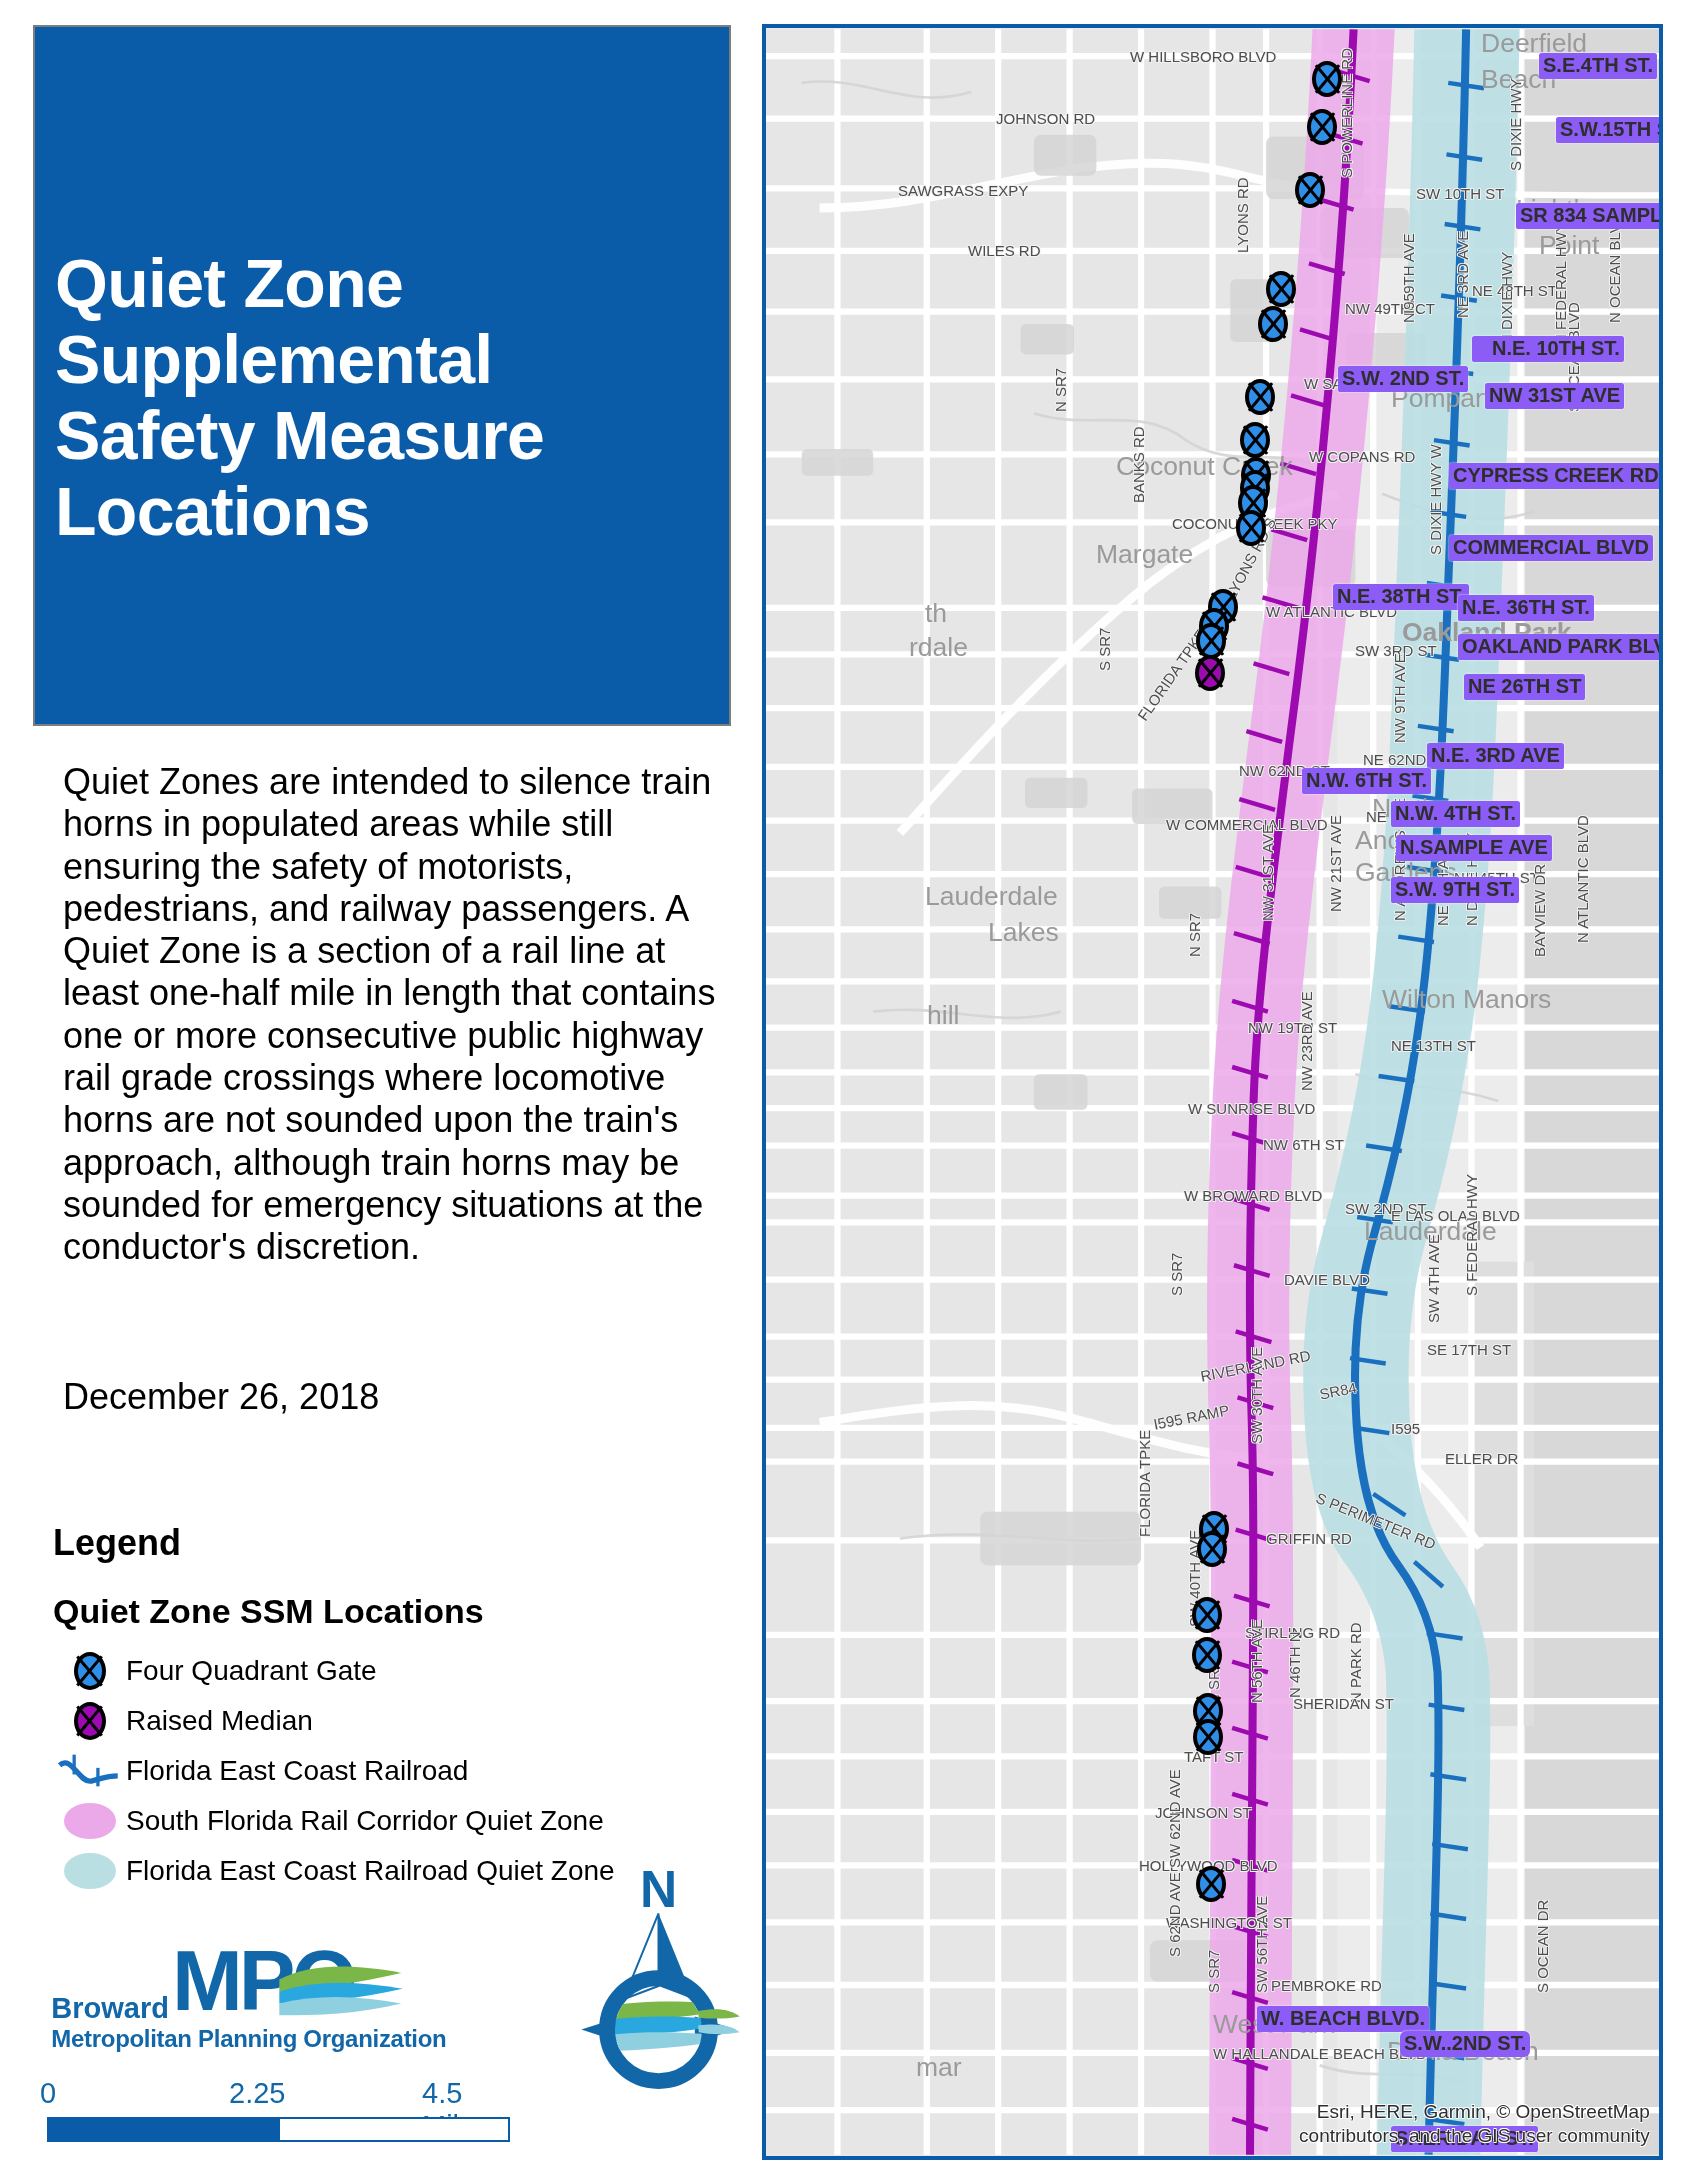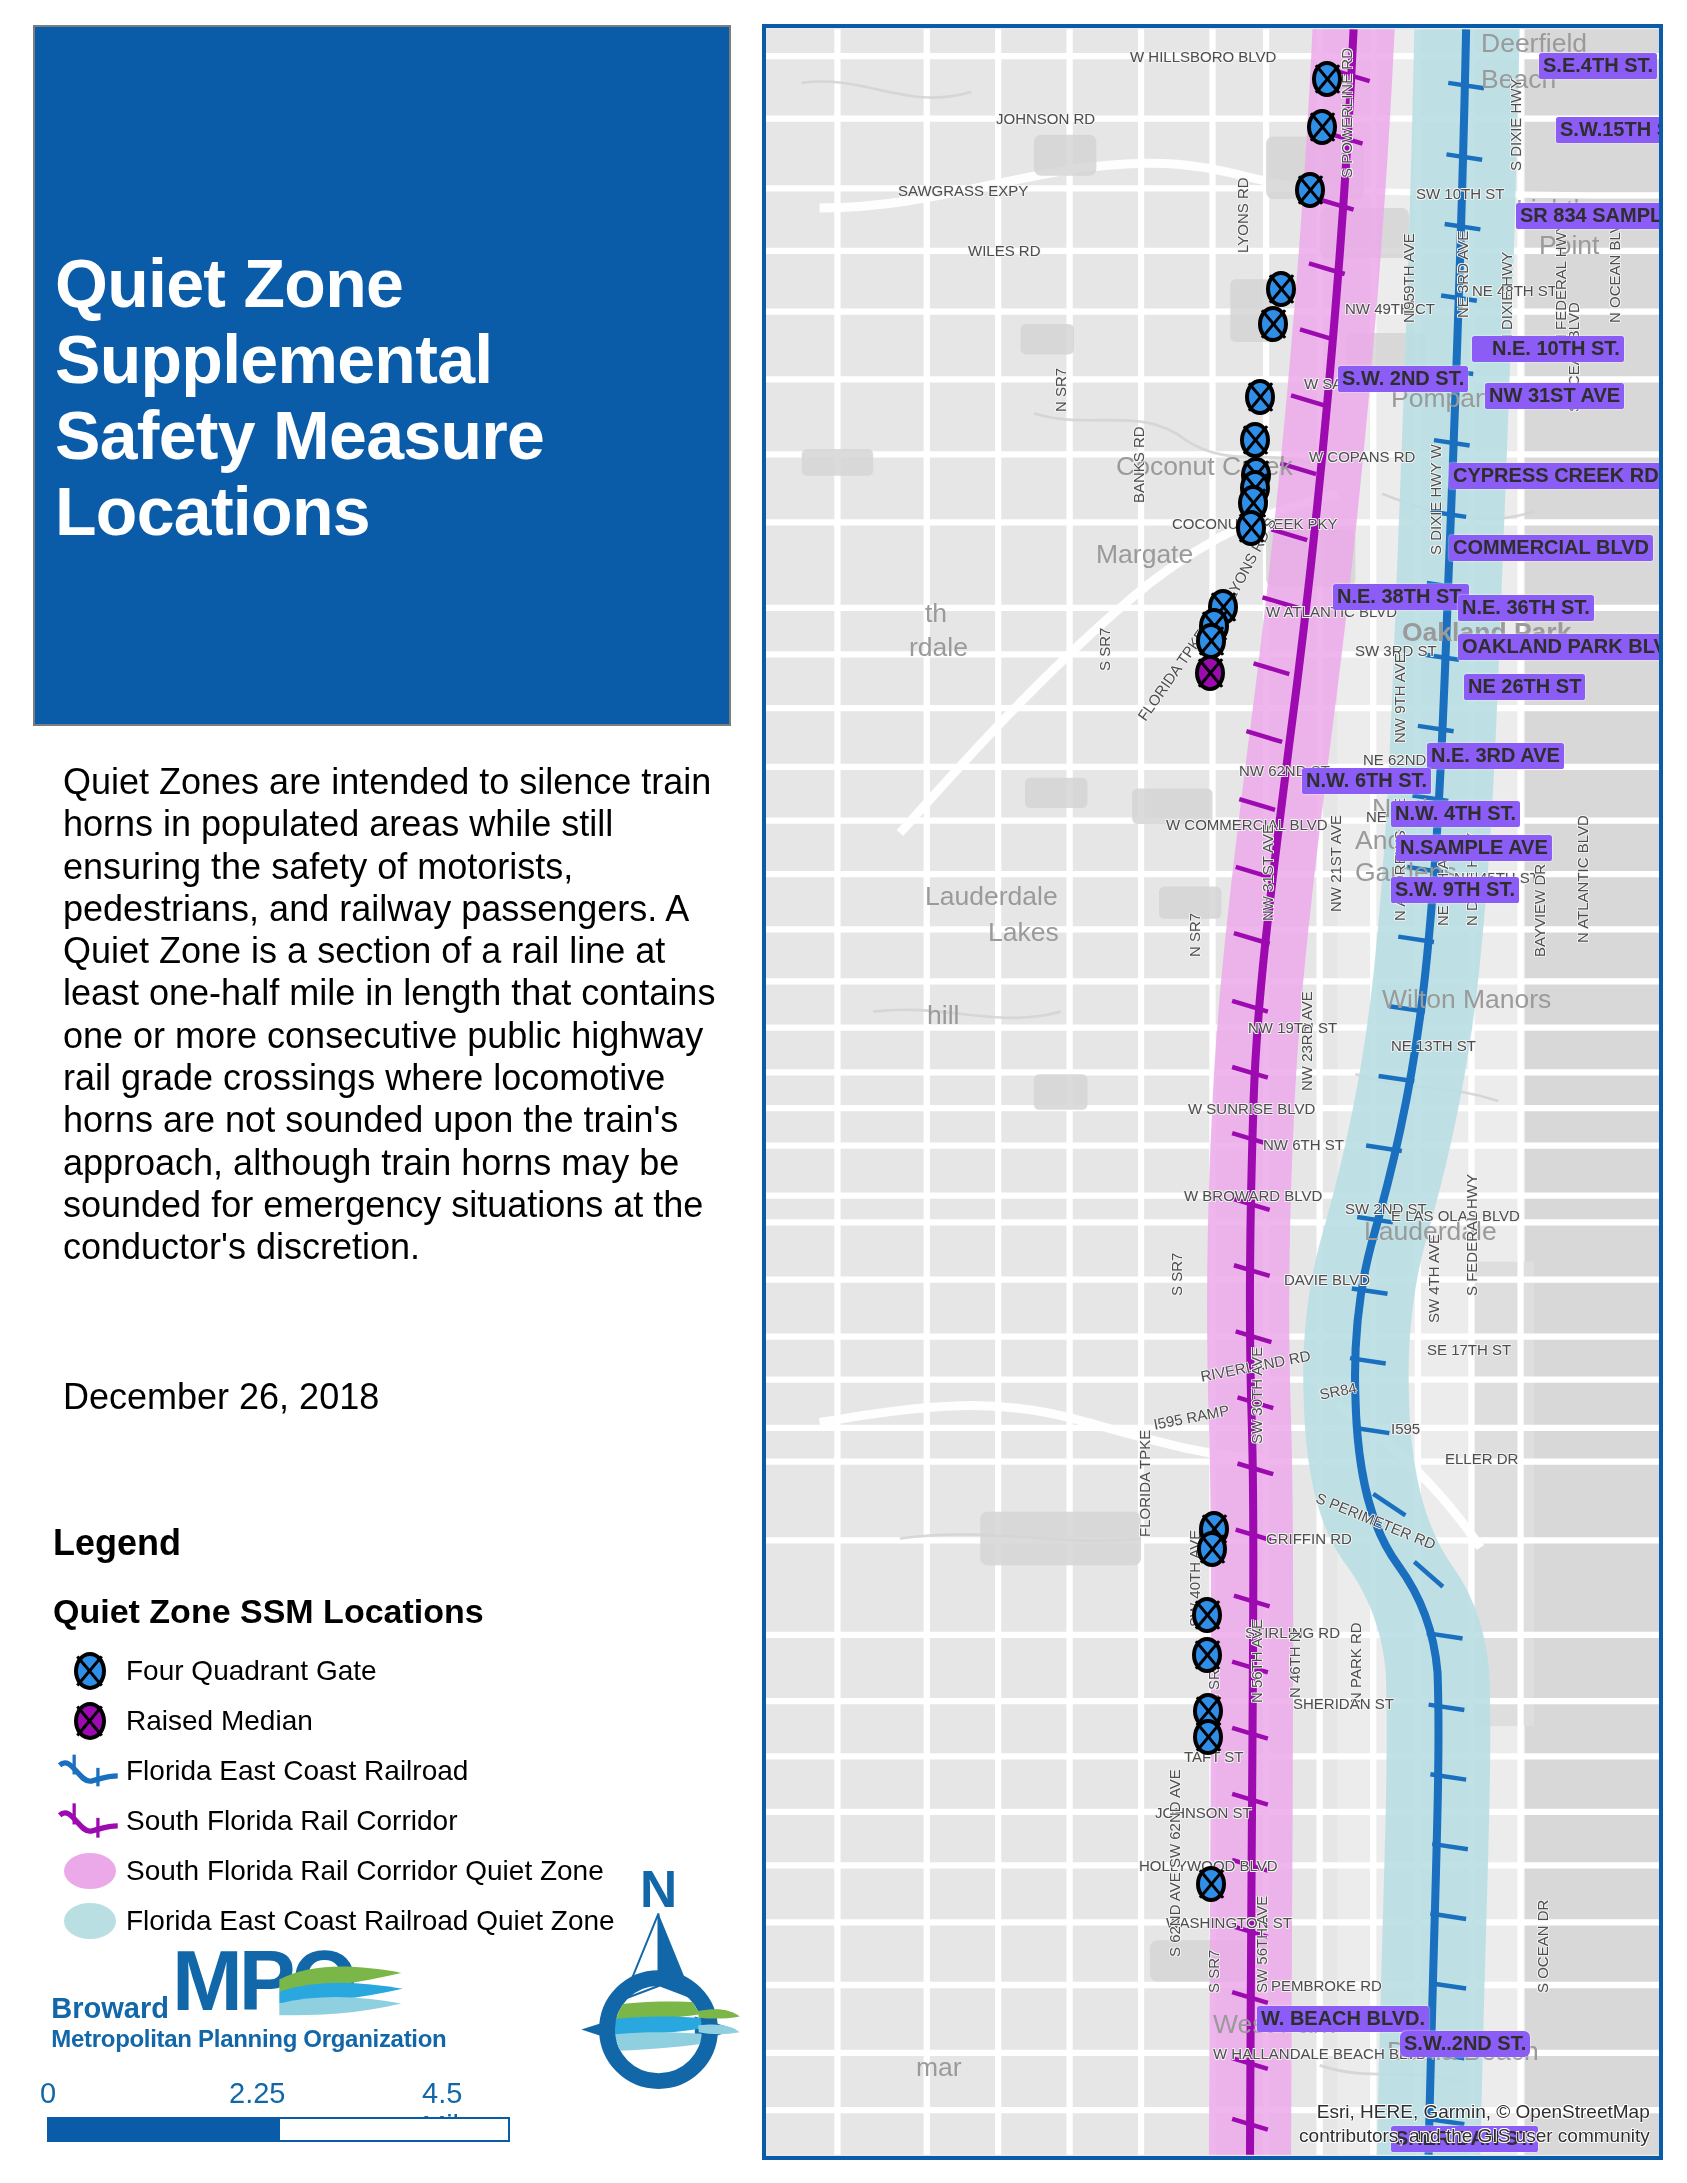--- a/index.html
+++ b/index.html
@@ -130,30 +130,20 @@
       <div class="legend-sym">
         <svg width="66" height="37" viewBox="0 0 100 56">
           <path d="M4,20 C22,4 34,48 52,44 C66,41 74,36 92,36" fill="none" stroke="#1a6fbf" stroke-width="8"></path>
           <line x1="26" y1="4" x2="26" y2="34" stroke="#1a6fbf" stroke-width="5"></line>
           <line x1="62" y1="24" x2="62" y2="52" stroke="#1a6fbf" stroke-width="5"></line>
         </svg>
       </div>
       <div class="legend-label">Florida East Coast Railroad</div>
     </div>
 
-    <div class="legend-row">
-      <div class="legend-sym">
-        <svg width="66" height="37" viewBox="0 0 100 56">
-          <path d="M4,20 C22,4 34,48 52,44 C66,41 74,36 92,36" fill="none" stroke="#9c0ab0" stroke-width="8"></path>
-          <line x1="26" y1="2" x2="26" y2="34" stroke="#9c0ab0" stroke-width="5"></line>
-          <line x1="62" y1="24" x2="62" y2="54" stroke="#9c0ab0" stroke-width="5"></line>
-        </svg>
-      </div>
-      <div class="legend-label">South Florida Rail Corridor</div>
-    </div>
 
     <div class="legend-row">
       <div class="legend-sym">
         <div class="swatch" style="background:#eba9ea;"></div>
       </div>
       <div class="legend-label">South Florida Rail Corridor Quiet Zone</div>
     </div>
 
     <div class="legend-row">
       <div class="legend-sym">

